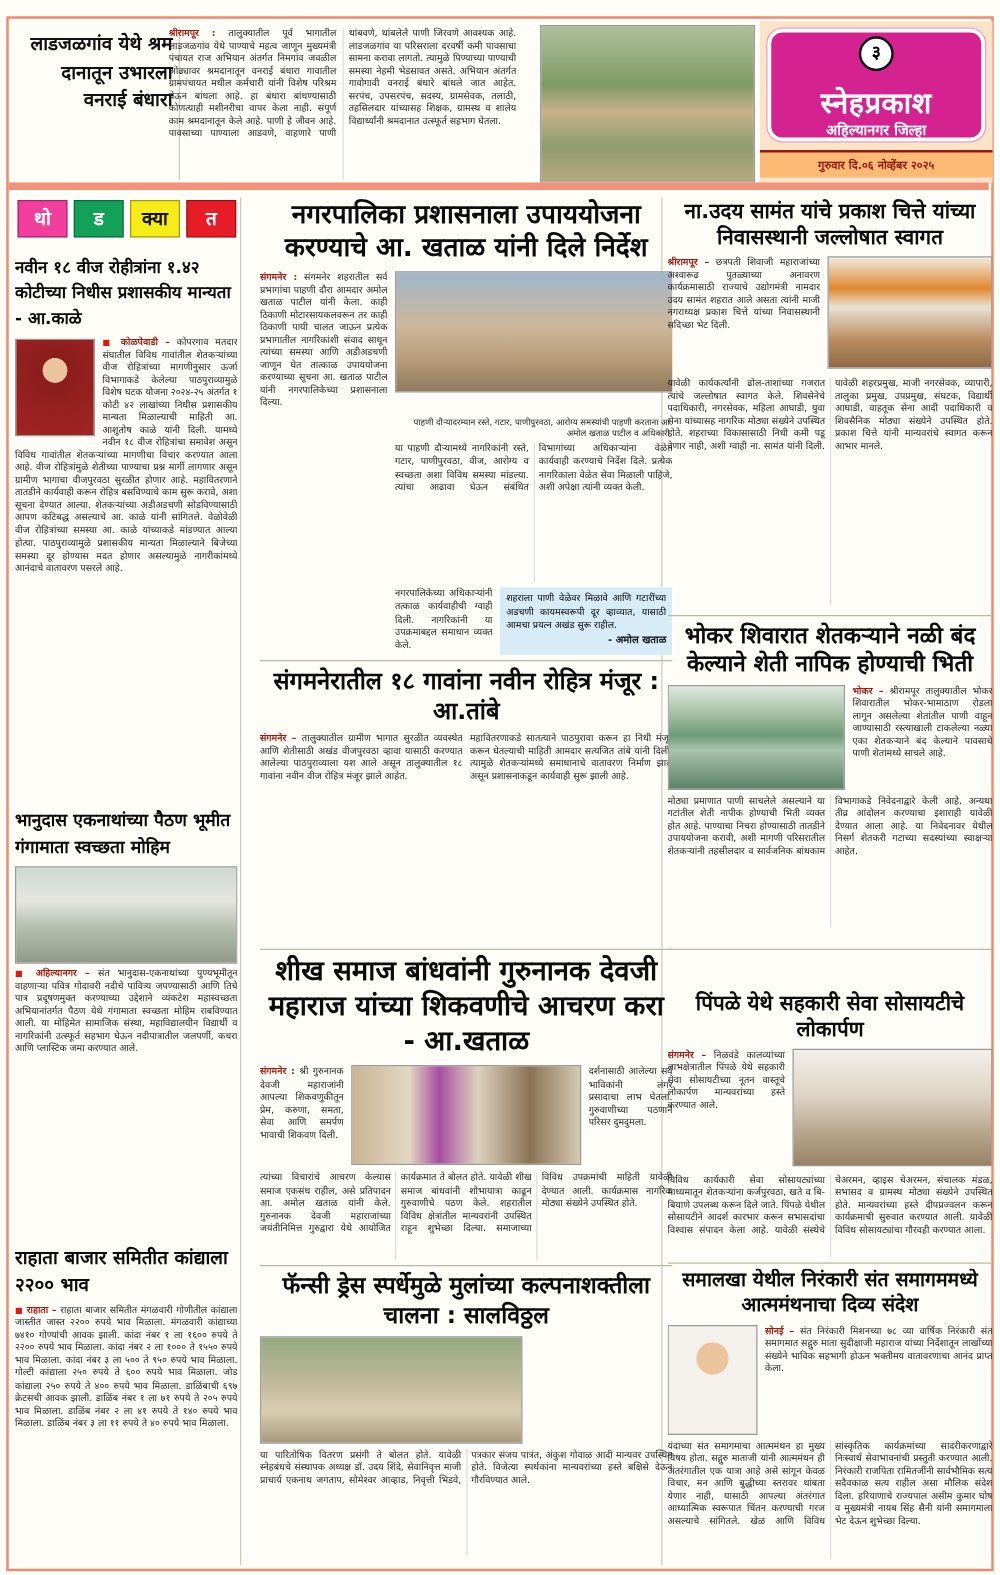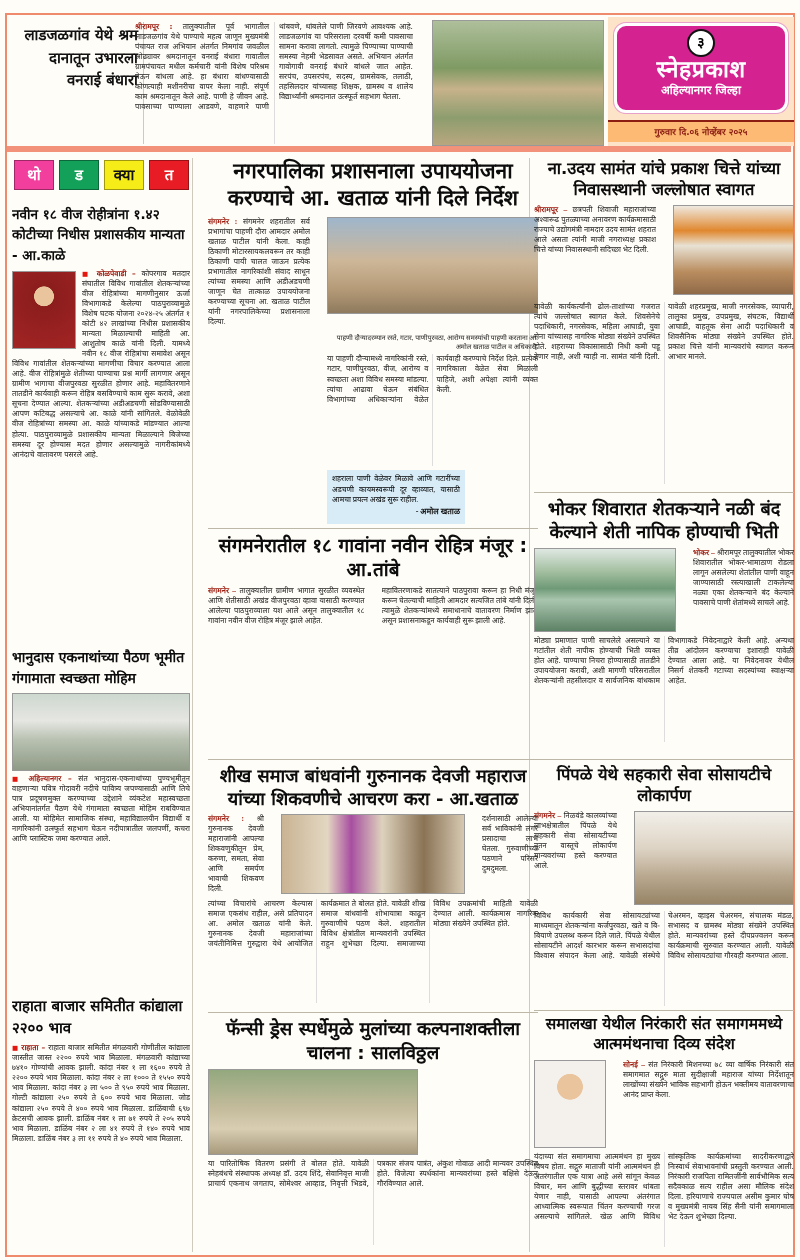--- a/index.html
+++ b/index.html
@@ -9,29 +9,29 @@
   .salmon-band{position:absolute;left:7px;top:146px;width:784px;height:6px;background:#f2927a;}
   .vr{position:absolute;width:1px;background:#cfcabe;}
   
   .tl-headline{position:absolute;left:14px;top:24px;width:124px;height:120px;font-size:15px;font-weight:bold;line-height:1.5;text-align:right;color:#111;}
   .top-body{position:absolute;left:135px;top:22px;width:278px;height:122px;column-count:2;column-gap:10px;column-rule:1px solid #ddd;font-size:7.4px;line-height:1.35;text-align:justify;color:#222;overflow:hidden;}
   .top-photo{position:absolute;left:432px;top:20px;width:170px;height:124px;border:1px solid #999;
     background:linear-gradient(180deg,#aebf9b 0%,#7f9a63 38%,#c7b28b 55%,#8d9d6e 78%,#b9a77f 100%);}
   .masthead{position:absolute;left:608px;top:17px;width:186px;height:129px;background:#fde3c8;}
   .mh-box{margin:6px auto 0;width:168px;height:84px;background:#d42390;border:3px solid #fff;border-radius:12px;box-shadow:0 0 0 1px #e7a0c9;text-align:center;}
   .mh-circle{width:24px;height:24px;border-radius:50%;background:#fff;border:2px solid #111;margin:3px auto 0;font-size:14px;font-weight:bold;line-height:23px;color:#000;}
-  .mh-title{color:#fff;font-size:23px;font-weight:bold;line-height:1.05;letter-spacing:.5px;}
+  .mh-title{color:#fff;font-size:23px;font-weight:bold;line-height:1.05;letter-spacing:.5px;margin-top:14px;}
   .mh-sub{color:#fff;font-size:11.5px;font-weight:bold;margin-top:1px;}
   .mh-date{margin-top:7px;border-top:2px solid #8b1d12;padding-top:3px;text-align:center;font-size:9px;font-weight:bold;color:#8b1d12;background:#fdba74;height:17px;}
   
   .t{font-size:7.5px;line-height:1.34;text-align:justify;color:#1c1c1c;overflow:hidden;}
   .dl{color:#9c1a0e;font-weight:bold;}
   .bullet::before{content:"■ ";color:#e3170d;font-size:6.5px;}
   .hl{font-weight:bold;color:#0c0c0c;text-align:center;line-height:1.28;}
-  .row{display:flex;gap:17px;font-family:Liberation Serif, serif;}
+  .row{display:flex;gap:6px;}
   .photo{border:1px solid #999;flex-shrink:0;}
   .caption{font-size:6.8px;line-height:1.3;text-align:right;color:#222;margin-top:20px;}
   .hrule{border:none;border-top:1px solid #bdb7a8;margin:4px 0;}
   
   .left-col{position:absolute;left:12px;top:158px;width:178px;height:1094px;overflow:hidden;}
   .thoda{display:flex;gap:5px;margin:2px 0 8px 2px;}
   .thoda span{display:inline-block;width:38px;height:28px;border:1px solid rgba(0,0,0,.35);text-align:center;line-height:28px;font-size:15px;font-weight:bold;}
   .lb1{background:#f23f9e;color:#fff;} .lb2{background:#13a059;color:#fff;}
   .lb3{background:#f6ec17;color:#111;} .lb4{background:#e81c24;color:#fff;}
   .brief-h{font-size:13.5px;font-weight:bold;line-height:1.5;color:#0c0c0c;margin:6px 0 4px;}
@@ -128,20 +128,21 @@
       <div class="row" style="margin-top:5px;">
         <div class="t" style="width:102px;flex-shrink:0;height:300px;">
           <span class="dl">संगमनेर :</span>
           <span>संगमनेर शहरातील सर्व प्रभागांचा पाहणी दौरा आमदार अमोल खताळ पाटील यांनी केला. काही ठिकाणी मोटारसायकलवरून तर काही ठिकाणी पायी चालत जाऊन प्रत्येक प्रभागातील नागरिकांशी संवाद साधून त्यांच्या समस्या आणि अडीअडचणी जाणून घेत तात्काळ उपाययोजना करण्याच्या सूचना आ. खताळ पाटील यांनी नगरपालिकेच्या प्रशासनाला दिल्या.</span>
         </div>
         <div style="flex:1;min-width:0;">
           <div class="photo ph-crowd"></div>
           <div class="caption">पाहणी दौऱ्यादरम्यान रस्ते, गटार, पाणीपुरवठा, आरोग्य समस्यांची पाहणी करताना आ. अमोल खताळ पाटील व अधिकारी.</div>
           <div class="t cols2" style="height:112px;margin-top:3px;">या पाहणी दौऱ्यामध्ये नागरिकांनी रस्ते, गटार, पाणीपुरवठा, वीज, आरोग्य व स्वच्छता अशा विविध समस्या मांडल्या. त्यांचा आढावा घेऊन संबंधित विभागांच्या अधिकाऱ्यांना वेळेत कार्यवाही करण्याचे निर्देश दिले. प्रत्येक नागरिकाला वेळेत सेवा मिळाली पाहिजे, अशी अपेक्षा त्यांनी व्यक्त केली.</div>
           <div class="row" style="margin-top:4px;">
+            <div class="t" style="flex:1;height:64px;">नगरपालिकेच्या अधिकाऱ्यांनी तत्काळ कार्यवाहीची ग्वाही दिली. नागरिकांनी या उपक्रमाबद्दल समाधान व्यक्त केले.</div>
             <div class="sigbox">
               <span>शहराला पाणी वेळेवर मिळावे आणि गटारींच्या अडचणी कायमस्वरूपी दूर व्हाव्यात, यासाठी आमचा प्रयत्न अखंड सुरू राहील.</span>
               <div class="signame">- अमोल खताळ</div>
               <div class="sigtitle">(आमदार, संगमनेर विधानसभा)</div>
             </div>
           </div>
         </div>
       </div>
     </div>
     <hr class="hrule">
@@ -152,21 +153,21 @@
         <div class="t" style="flex:1;height:158px;">
           <span class="dl">संगमनेर –</span>
           <span>तालुक्यातील ग्रामीण भागात सुरळीत व्यवस्थेत आणि शेतीसाठी अखंड वीजपुरवठा व्हावा यासाठी करण्यात आलेल्या पाठपुराव्याला यश आले असून तालुक्यातील १८ गावांना नवीन वीज रोहित्र मंजूर झाले आहेत.</span>
         </div>
         <div class="t" style="flex:1;height:158px;">महावितरणाकडे सातत्याने पाठपुरावा करून हा निधी मंजूर करून घेतल्याची माहिती आमदार सत्यजित तांबे यांनी दिली. त्यामुळे शेतकऱ्यांमध्ये समाधानाचे वातावरण निर्माण झाले असून प्रशासनाकडून कार्यवाही सुरू झाली आहे.</div>
       </div>
     </div>
     <hr class="hrule">
 
     <div class="story" style="height:244px;">
-      <div class="hl" style="font-size:18px;">शीख समाज बांधवांनी गुरुनानक देवजी महाराज यांच्या शिकवणीचे आचरण करा - आ.खताळ</div>
+      <div class="hl" style="font-size:22px;">शीख समाज बांधवांनी गुरुनानक देवजी महाराज यांच्या शिकवणीचे आचरण करा - आ.खताळ</div>
       <div class="row" style="margin-top:4px;">
         <div class="t" style="flex:1;height:80px;">
           <span class="dl">संगमनेर :</span>
           <span>श्री गुरुनानक देवजी महाराजांनी आपल्या शिकवणुकीतून प्रेम, करुणा, समता, सेवा आणि समर्पण भावाची शिकवण दिली.</span>
         </div>
         <div class="photo ph-sikh"></div>
         <div class="t" style="flex:1;height:80px;">दर्शनासाठी आलेल्या सर्व भाविकांनी लंगर प्रसादाचा लाभ घेतला. गुरुवाणीच्या पठणाने परिसर दुमदुमला.</div>
       </div>
       <div class="t cols3" style="height:104px;margin-top:5px;">त्यांच्या विचारांचे आचरण केल्यास समाज एकसंध राहील, असे प्रतिपादन आ. अमोल खताळ यांनी केले. गुरुनानक देवजी महाराजांच्या जयंतीनिमित्त गुरुद्वारा येथे आयोजित कार्यक्रमात ते बोलत होते. यावेळी शीख समाज बांधवांनी शोभायात्रा काढून गुरुवाणीचे पठण केले. शहरातील विविध क्षेत्रांतील मान्यवरांनी उपस्थित राहून शुभेच्छा दिल्या. समाजाच्या विविध उपक्रमांची माहिती यावेळी देण्यात आली. कार्यक्रमास नागरिक मोठ्या संख्येने उपस्थित होते.</div>
     </div>
@@ -203,21 +204,21 @@
         <div class="t" style="flex:1;height:84px;">
           <span class="dl">भोकर –</span>
           <span>श्रीरामपूर तालुक्यातील भोकर शिवारातील भोकर-भामाठाण रोडला लागून असलेल्या शेतांतील पाणी वाहून जाण्यासाठी रस्त्याखाली टाकलेल्या नळ्या एका शेतकऱ्याने बंद केल्याने पावसाचे पाणी शेतांमध्ये साचले आहे.</span>
         </div>
       </div>
       <div class="t cols2" style="height:106px;margin-top:4px;">मोठ्या प्रमाणात पाणी साचलेले असल्याने या गटांतील शेती नापीक होण्याची भिती व्यक्त होत आहे. पाण्याचा निचरा होण्यासाठी तातडीने उपाययोजना करावी, अशी मागणी परिसरातील शेतकऱ्यांनी तहसीलदार व सार्वजनिक बांधकाम विभागाकडे निवेदनाद्वारे केली आहे. अन्यथा तीव्र आंदोलन करण्याचा इशाराही यावेळी देण्यात आला आहे. या निवेदनावर येथील निसर्ग शेतकरी गटाच्या सदस्यांच्या स्वाक्षऱ्या आहेत.</div>
     </div>
     <hr class="hrule">
 
     <div class="story" style="height:242px;">
-      <div class="hl" style="font-size:16.5px;">पिंपळे येथे सहकारी सेवा सोसायटीचे लोकार्पण</div>
+      <div class="hl" style="font-size:16.5px;margin-top:28px;">पिंपळे येथे सहकारी सेवा सोसायटीचे लोकार्पण</div>
       <div class="row" style="margin-top:5px;">
         <div class="t" style="flex:1;height:96px;">
           <span class="dl">संगमनेर –</span>
           <span>निळवंडे कालव्यांच्या लाभक्षेत्रातील पिंपळे येथे सहकारी सेवा सोसायटीच्या नूतन वास्तूचे लोकार्पण मान्यवरांच्या हस्ते करण्यात आले.</span>
         </div>
         <div class="photo ph-pimpale"></div>
       </div>
       <div class="t cols2" style="height:106px;margin-top:4px;">विविध कार्यकारी सेवा सोसायट्यांच्या माध्यमातून शेतकऱ्यांना कर्जपुरवठा, खते व बि-बियाणे उपलब्ध करून दिले जाते. पिंपळे येथील सोसायटीने आदर्श कारभार करून सभासदांचा विश्वास संपादन केला आहे. यावेळी संस्थेचे चेअरमन, व्हाइस चेअरमन, संचालक मंडळ, सभासद व ग्रामस्थ मोठ्या संख्येने उपस्थित होते. मान्यवरांच्या हस्ते दीपप्रज्वलन करून कार्यक्रमाची सुरुवात करण्यात आली. यावेळी विविध सोसायट्यांचा गौरवही करण्यात आला.</div>
     </div>
     <hr class="hrule">

